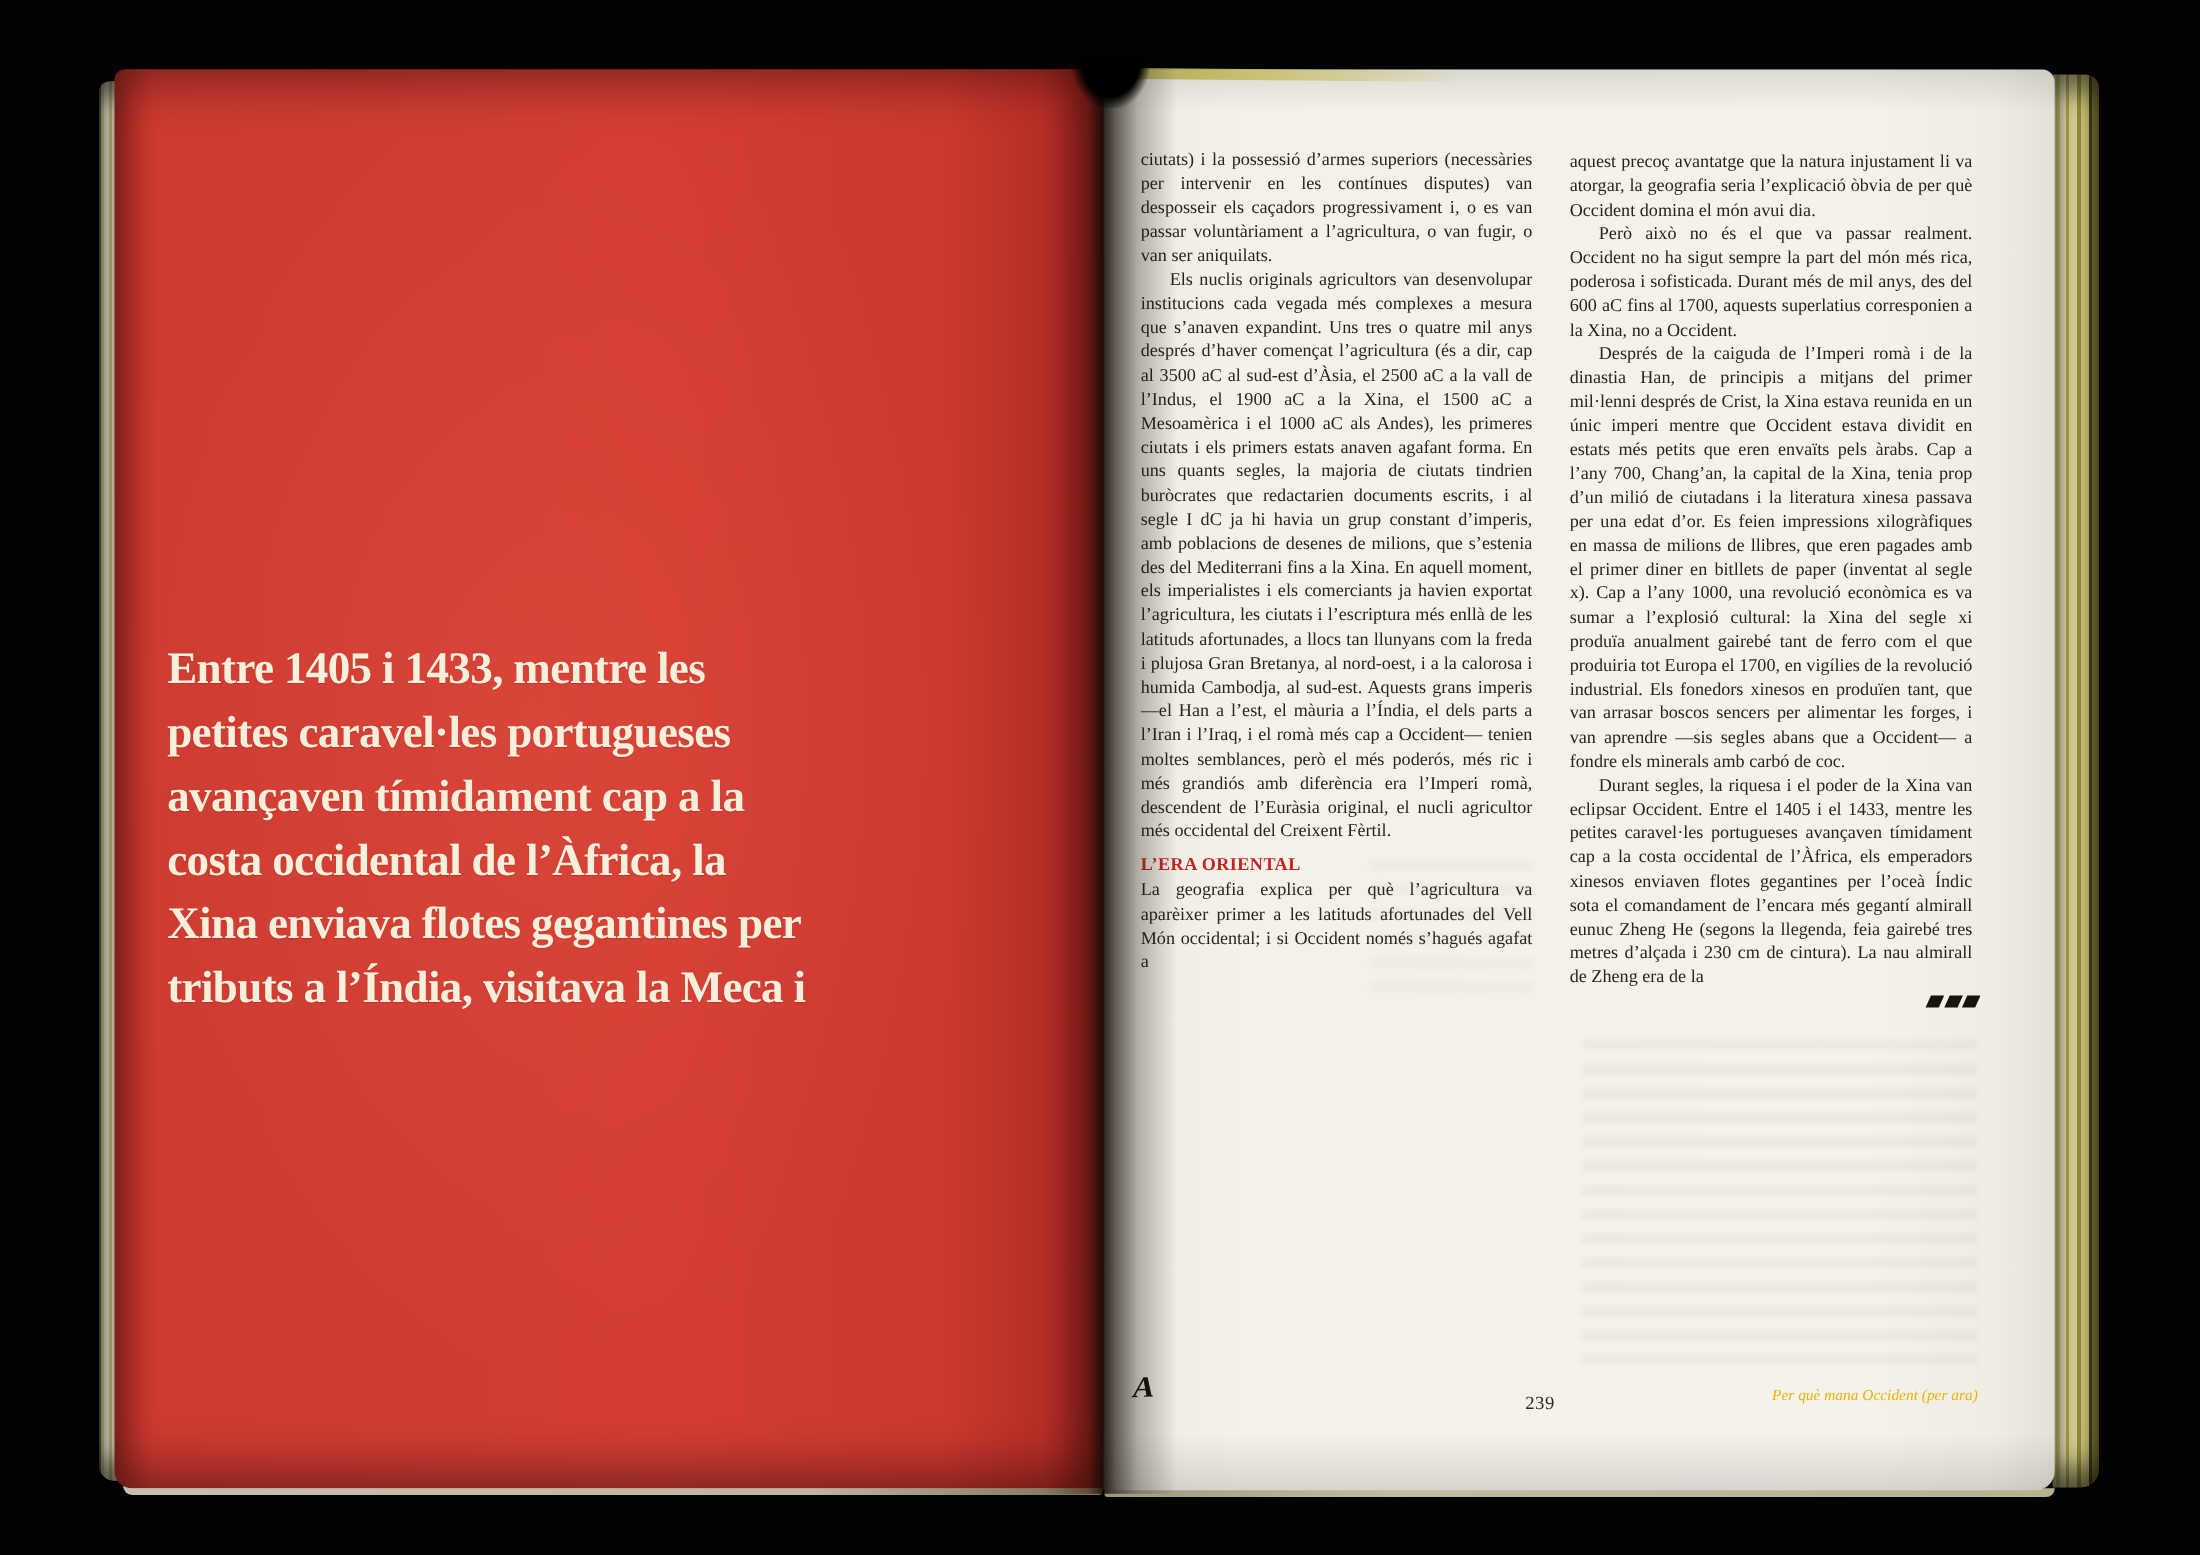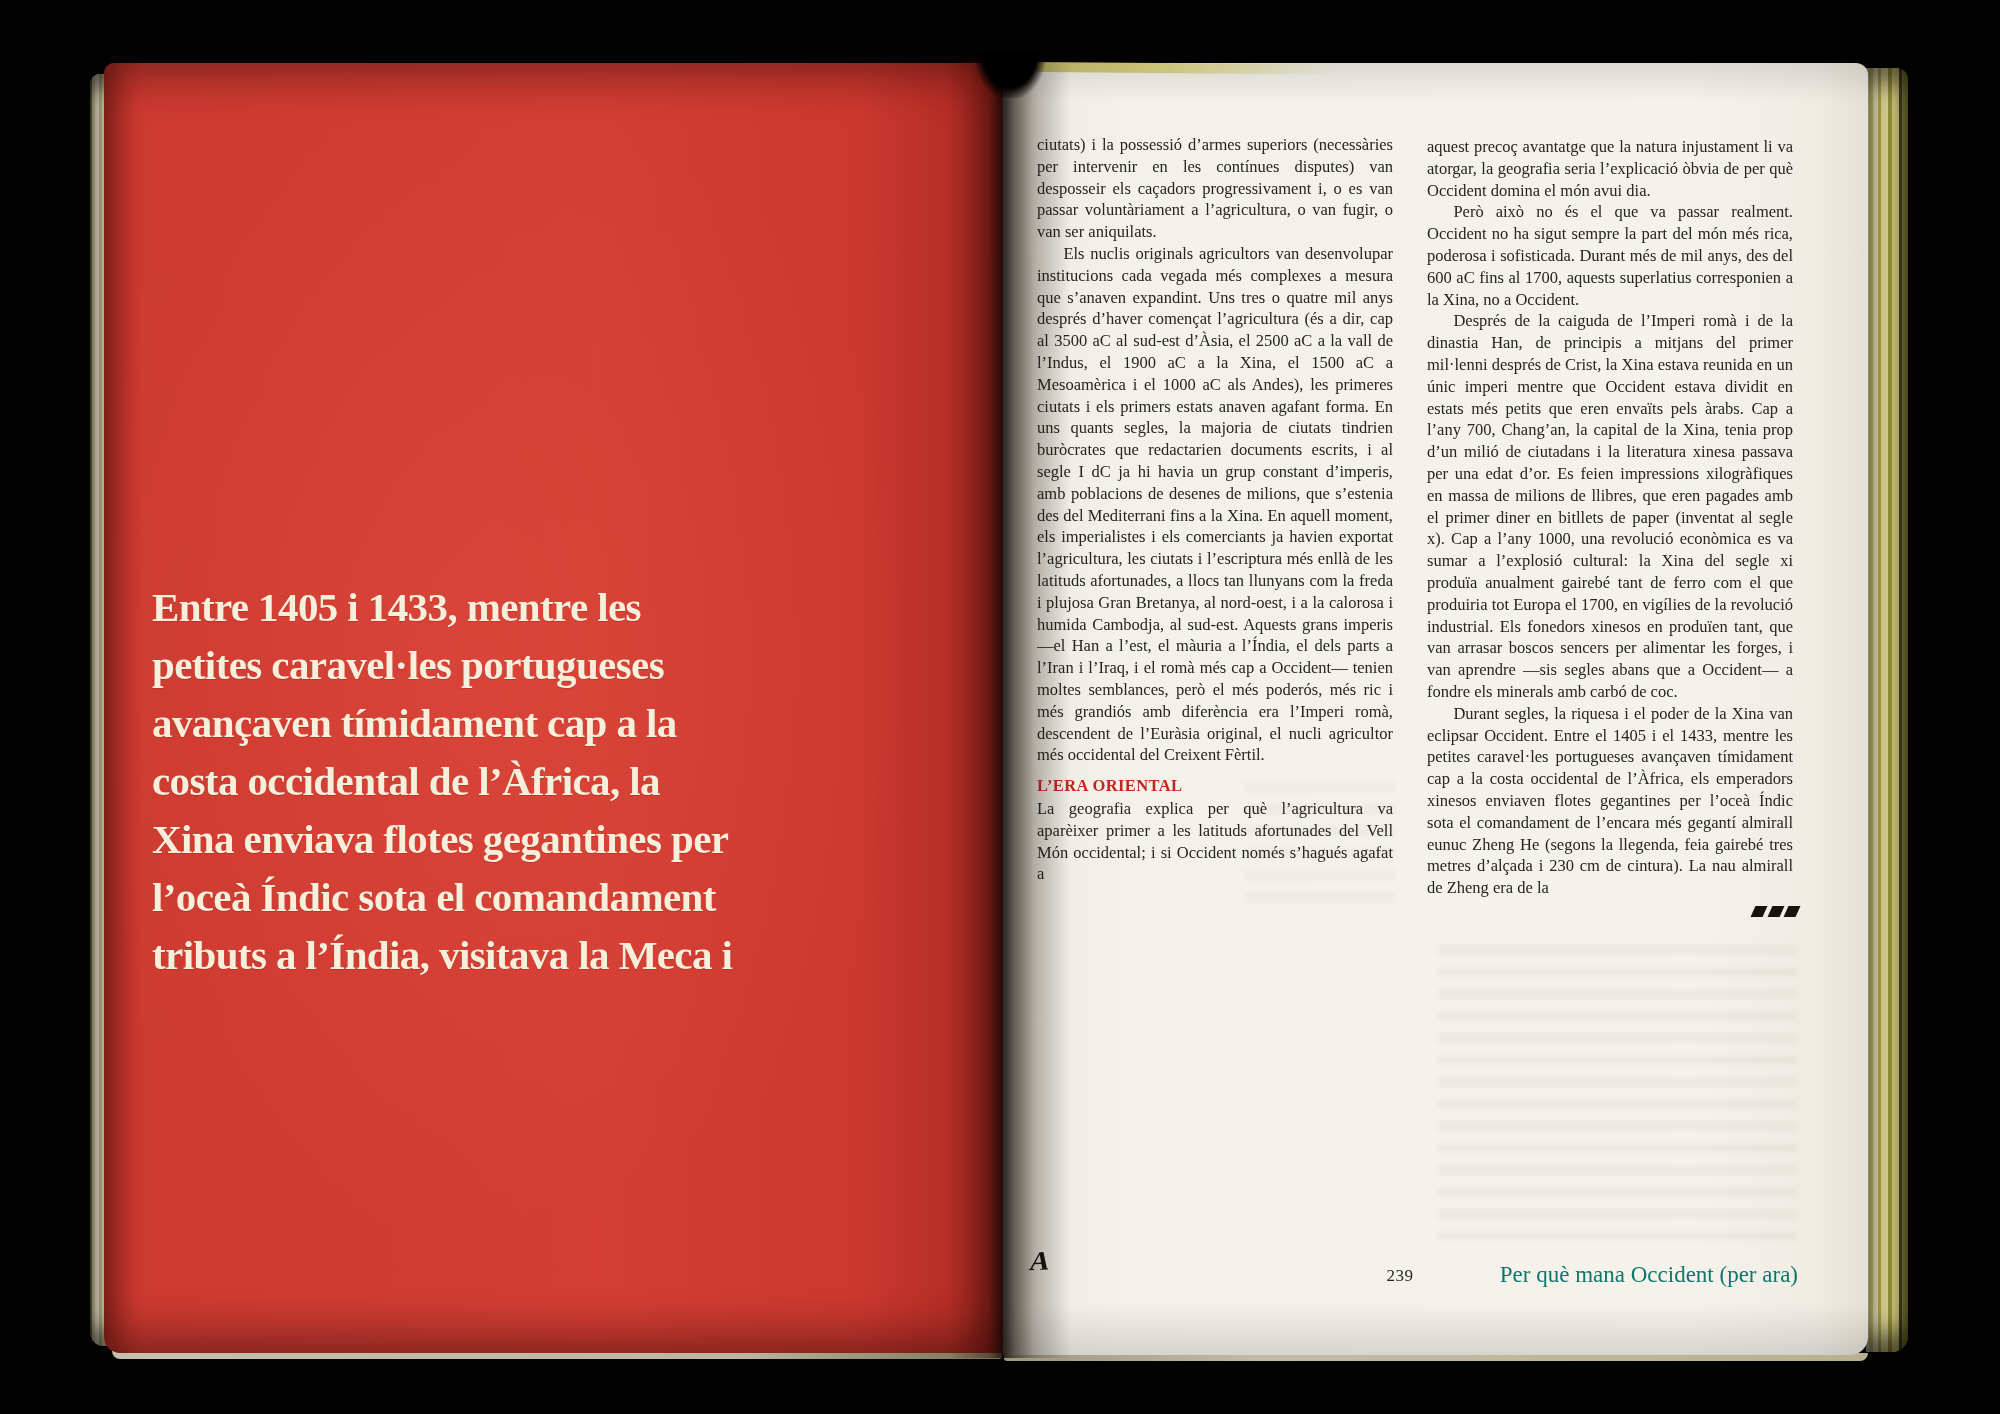--- a/index.html
+++ b/index.html
@@ -65,41 +65,40 @@
 
   
   .cont{left:1753px;top:903px;width:60px;height:14px;}
   .cont i{position:static;display:inline-block;width:12px;height:11px;margin-right:4.5px;
     background:#17140f;transform:skewX(-24deg);}
 
   
   .foot-mark{left:1030px;top:1246px;color:#15130f;font-weight:bold;font-size:27px;
     transform:skewX(-12deg) rotate(-2deg);}
   .page-num{left:1368px;top:1266px;width:64px;text-align:center;color:#2a2823;font-size:17px;letter-spacing:.5px;}
-  .running-title{left:1480px;top:1262px;width:318px;text-align:right;color:#0f766e;
-    font-size:23px;}
+  .running-title{left:1480px;top:1262px;width:318px;text-align:right;color:#eab308;
+    font-style:italic;font-size:14px;}
 </style>
 </head>
 <body>
 
 <div class="stage">
 
   <div class="edge-left"></div>
   <div class="edge-right"></div>
   <div class="edge-bottom-left"></div>
   <div class="edge-bottom-right"></div>
 
   <div class="left-page"></div>
   <div class="quote">
     <span class="qline">Entre 1405 i 1433, mentre les</span>
     <span class="qline">petites caravel·les portugueses</span>
     <span class="qline">avançaven tímidament cap a la</span>
     <span class="qline">costa occidental de l’Àfrica, la</span>
     <span class="qline">Xina enviava flotes gegantines per</span>
-    <span class="qline">l’oceà Índic sota el comandament</span>
     <span class="qline">tributs a l’Índia, visitava la Meca i</span>
   </div>
 
   <div class="right-page"></div>
   <div class="top-sliver"></div>
 
   <div class="ghost ghost1"></div>
   <div class="ghost ghost2"></div>
 
   <div class="col col1">

